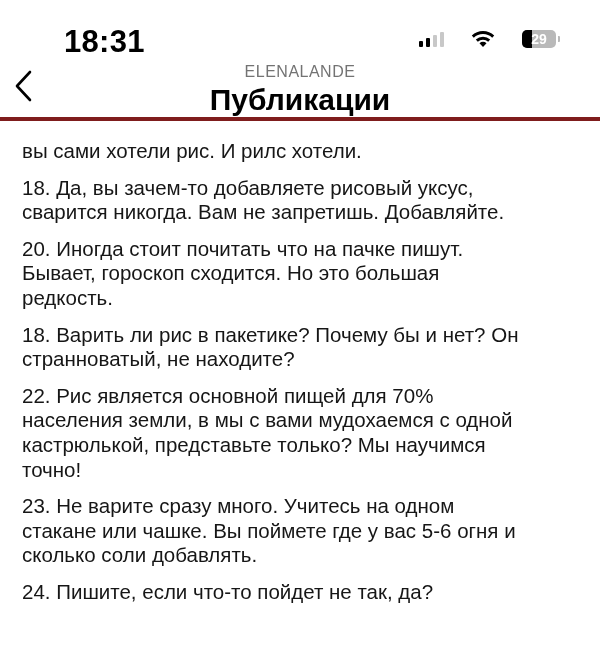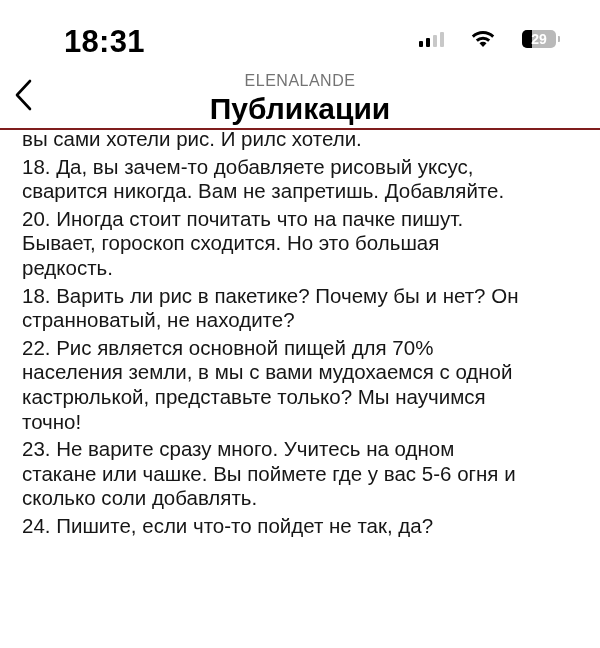--- a/index.html
+++ b/index.html
@@ -30,38 +30,38 @@
     .battery-fill { position: absolute; left: 0; top: 0; bottom: 0; width: 30%; background: #000; }
     .battery-text {
       position: absolute; left: 0; right: 0; top: 0; bottom: 0;
       display: flex; align-items: center; justify-content: center;
       font-size: 14px; font-weight: bold; color: #fff;
     }
     .battery-cap { width: 2px; height: 6px; background: #b9b9b9; margin-left: 2px; border-radius: 0 1px 1px 0; }
 
     
     .nav-header {
-      position: absolute; top: 64px; left: 0; width: 600px; height: 66px; z-index: 3;
-      background: #fff; border-bottom: 2px solid #7f1d1d;
+      position: absolute; top: 55px; left: 0; width: 600px; height: 66px; z-index: 3;
+      background: #fff; border-bottom: 4px solid #7f1d1d;
     }
     .back-button { position: absolute; left: 12px; top: 14px; width: 24px; height: 34px; cursor: pointer; }
     .header-titles { position: absolute; left: 0; right: 0; top: 8px; text-align: center; }
     .header-sub { font-size: 16px; color: #737373; letter-spacing: 0.5px; }
     .header-title { font-size: 30px; font-weight: bold; color: #000; margin-top: 2px; }
 
     
     .content {
       position: absolute; left: 0; top: 0; width: 600px; height: 648px; z-index: 1;
       padding: 127px 22px 0 22px;
     }
     .line {
       font-size: 20.5px; line-height: 24.6px; color: #161616;
       white-space: nowrap;
     }
-    .para { margin-bottom: 3px; }
+    .para { margin-bottom: 3px; margin-top: 12px; }
   </style>
 </head>
 <body>
 
 <div class="screen">
 
   <div class="status-bar">
     <div class="time">18:31</div>
     <div class="status-icons">
       <div class="signal">

